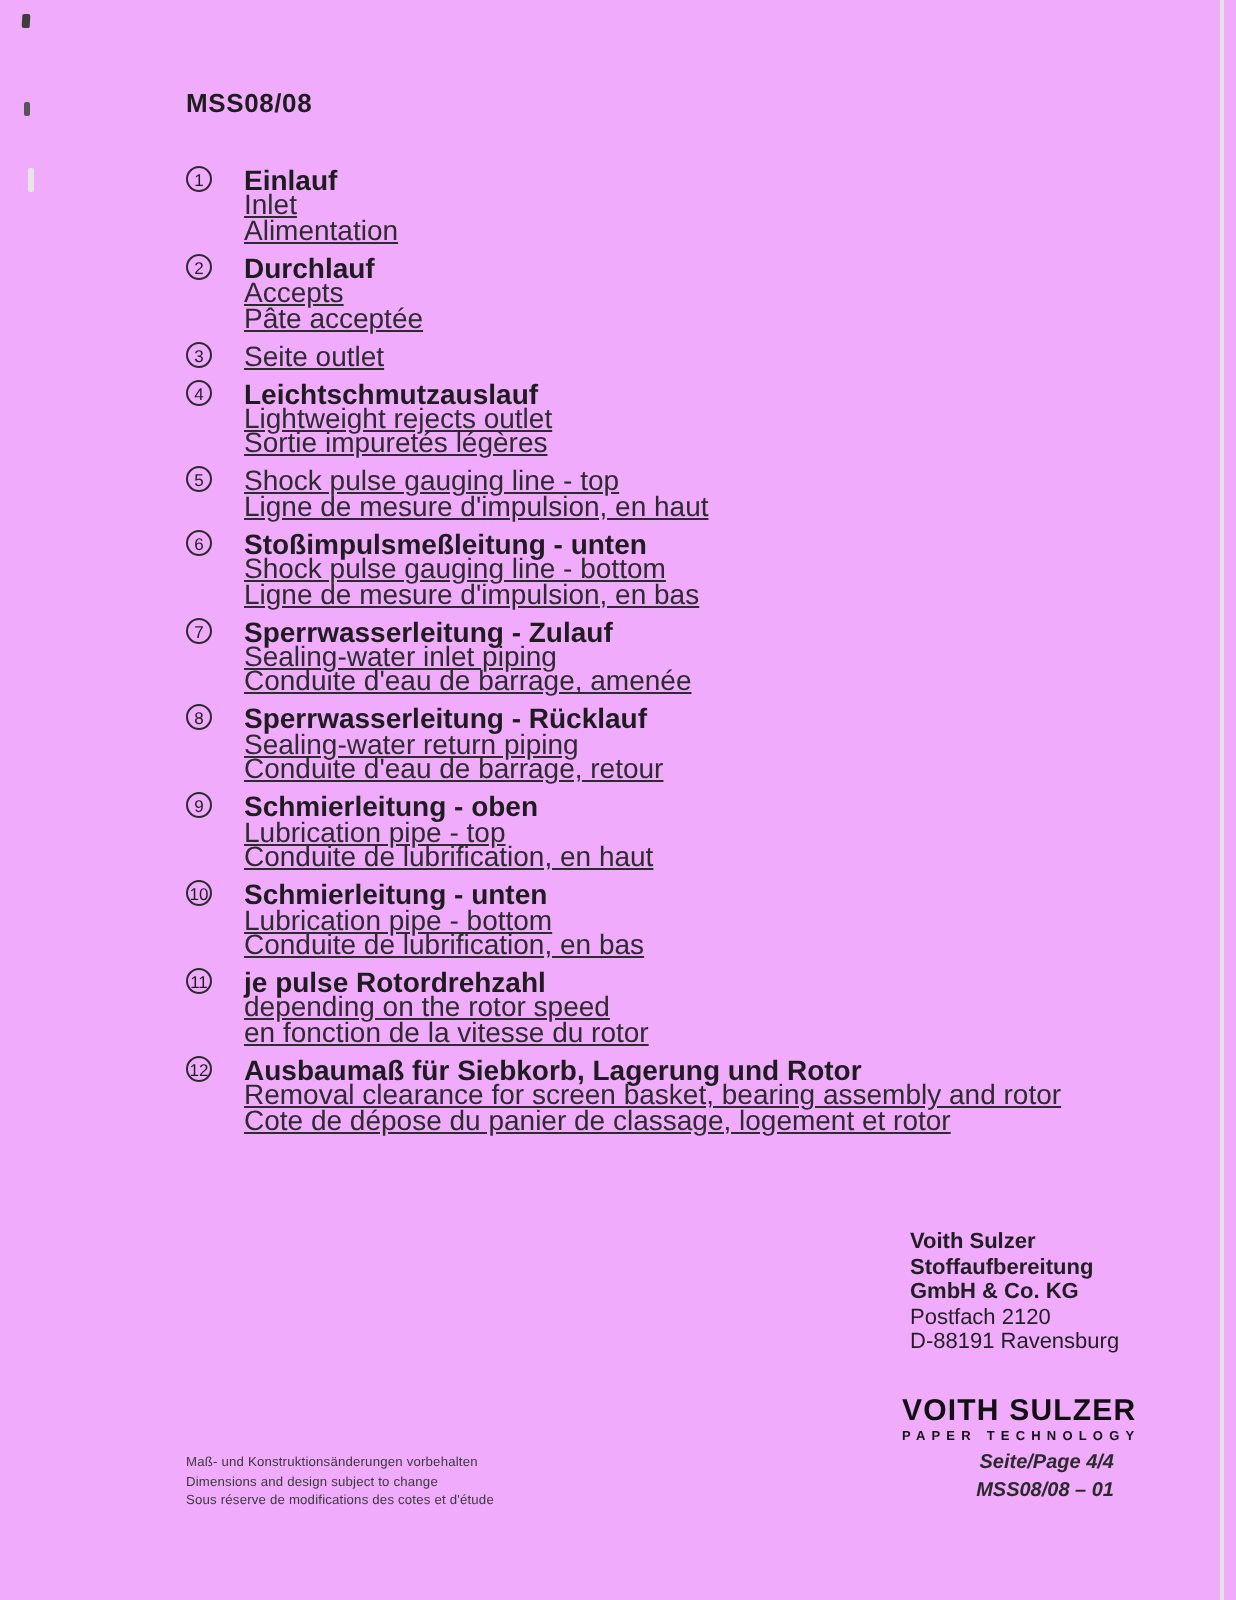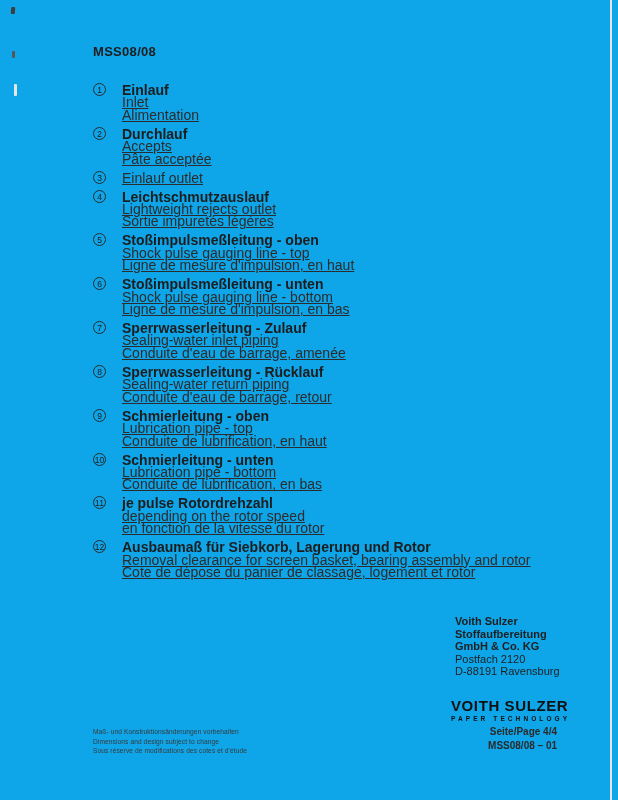--- a/index.html
+++ b/index.html
@@ -5,21 +5,21 @@
   html, body {
     margin: 0;
     padding: 0;
     background: #fdfdfc;
     font-family: "Liberation Sans", "DejaVu Sans", sans-serif;
   }
   .page {
     position: relative;
     width: 618px;
     height: 800px;
-    background: #0ea5e9;
+    background: #f0abfc;
     overflow: hidden;
     color: #222;
   }
   
   .scan-line-right {
     position: absolute;
     left: 610px; top: 0;
     width: 2px; height: 100%;
     background: #e4e4e1;
   }
@@ -115,20 +115,21 @@
     white-space: nowrap;
   }
   .footer-right {
     position: absolute;
     right: 61px; top: 725px;
     text-align: right;
     font-size: 10px;
     font-weight: bold;
     line-height: 13.5px;
     color: #2a2a2a;
+    font-style: italic;
   }
   .footer-left {
     position: absolute;
     left: 93px; top: 727px;
     font-size: 6.6px;
     line-height: 9.6px;
     color: #3a3a3a;
     letter-spacing: 0.1px;
   }
 </style>
@@ -160,37 +161,36 @@
       <div class="lines">
         <div class="de">Durchlauf</div>
         <div class="en">Accepts</div>
         <div class="fr">Pâte acceptée</div>
       </div>
     </div>
 
     <div class="item">
       <span class="num">3</span>
       <div class="lines">
-        <div class="en">Einlauf outlet</div>
+        <div class="en">Seite outlet</div>
       </div>
     </div>
 
     <div class="item">
       <span class="num">4</span>
       <div class="lines">
         <div class="de">Leichtschmutzauslauf</div>
         <div class="en">Lightweight rejects outlet</div>
         <div class="fr">Sortie impuretés légères</div>
       </div>
     </div>
 
     <div class="item">
       <span class="num">5</span>
       <div class="lines">
-        <div class="de">Stoßimpulsmeßleitung - oben</div>
         <div class="en">Shock pulse gauging line - top</div>
         <div class="fr">Ligne de mesure d'impulsion, en haut</div>
       </div>
     </div>
 
     <div class="item">
       <span class="num">6</span>
       <div class="lines">
         <div class="de">Stoßimpulsmeßleitung - unten</div>
         <div class="en">Shock pulse gauging line - bottom</div>

